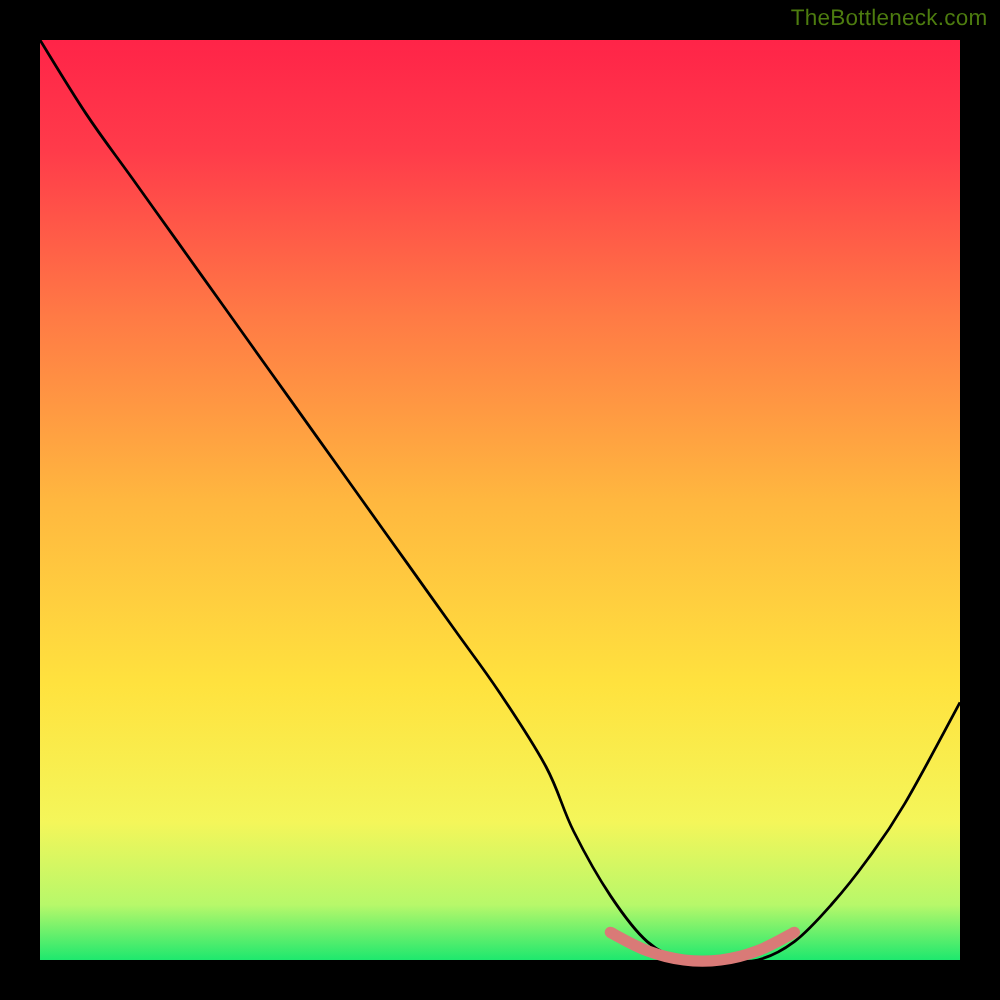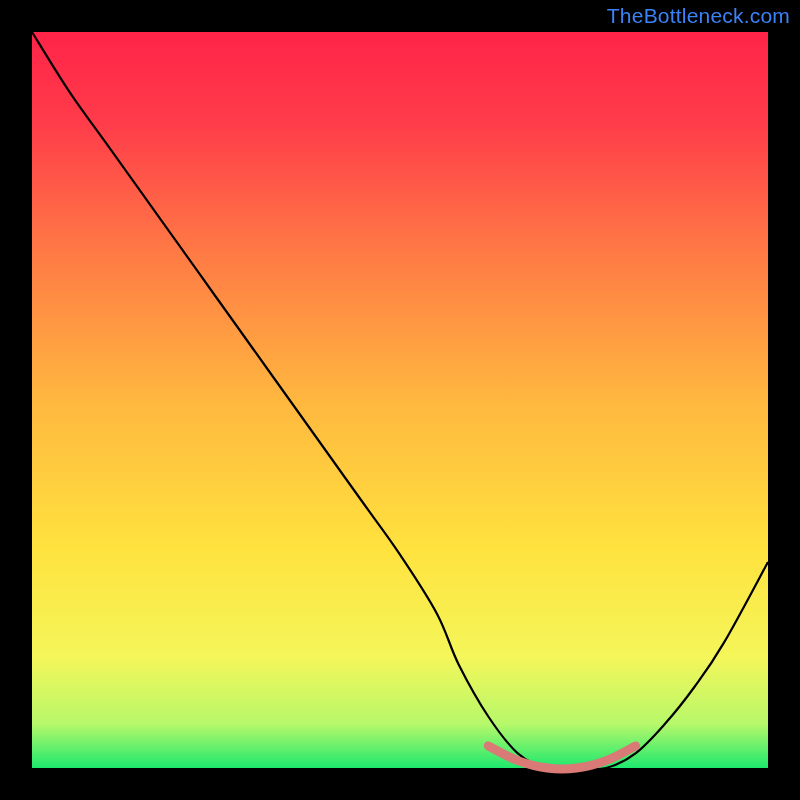--- a/index.html
+++ b/index.html
@@ -13,22 +13,22 @@
   }
   .wrap {
     position: relative;
     width: 800px;
     height: 800px;
   }
   .watermark {
     position: absolute;
     top: 4px;
     right: 10px;
-    color: #3b82f6;
-    font-size: 21px;
+    color: #4d7c0f;
+    font-size: 18px;
     font-weight: 500;
     letter-spacing: 0.2px;
     z-index: 5;
   }
   svg { display: block; }
 </style>
 </head>
 <body>
 
 <div class="wrap">

